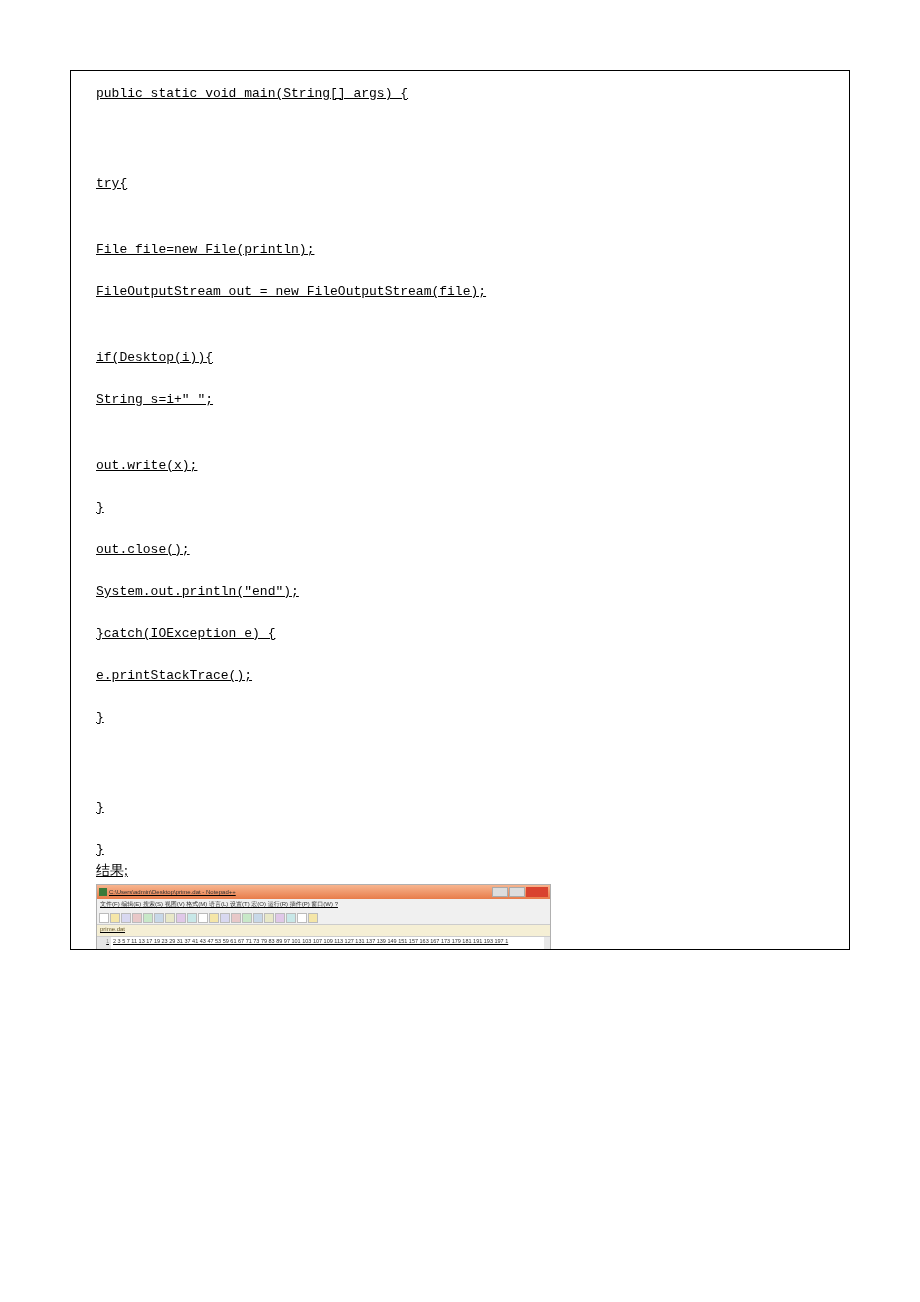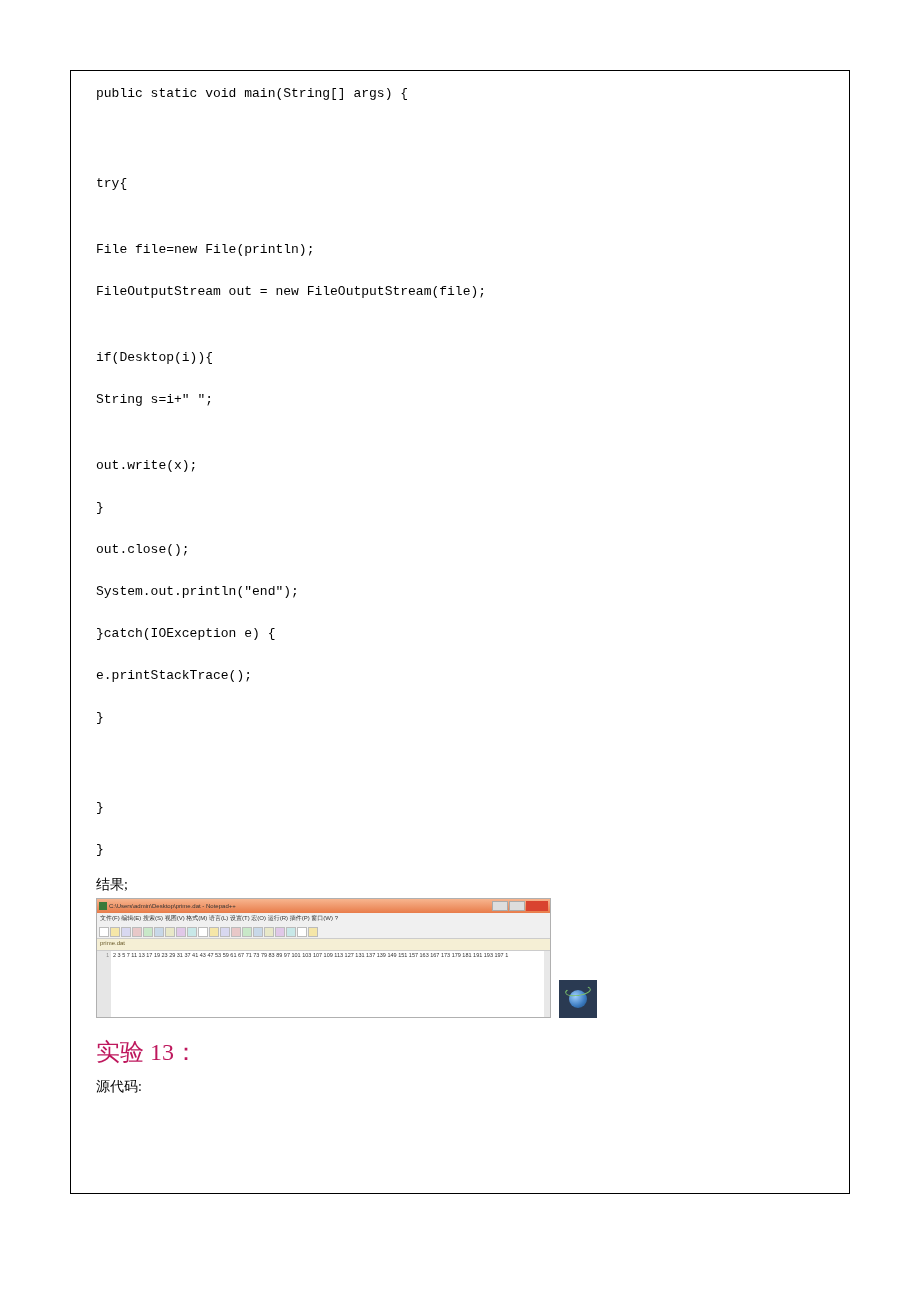--- a/index.html
+++ b/index.html
@@ -6,35 +6,36 @@
   body {
     background: #ffffff;
     font-family: "SimSun", "宋体", serif;
     width: 920px;
     height: 1302px;
     padding: 70px 70px 0 70px;
   }
   .page-border {
     border: 1px solid #000;
     width: 100%;
-    height: 1124px;
+    height: 880px;
     padding: 15px 25px 15px 25px;
     overflow: hidden;
+    text-decoration: underline;
   }
   .code-line {
     min-height: 18px;
     font-family: "SimSun", "Courier New", monospace;
     font-size: 13px;
   }
   .spacer-large { height: 48px; }
   .spacer-med { height: 24px; }
   .result-label {
     font-family: "SimSun", "宋体", serif;
     font-size: 14px;
-    margin-top: 16px;
+    margin-top: 2px;
   }
   .screenshot-row {
     display: flex;
     align-items: flex-end;
     margin-top: 4px;
   }
   .notepad-window {
     width: 455px;
     height: 120px;
     border: 1px solid #b0b0b0;

